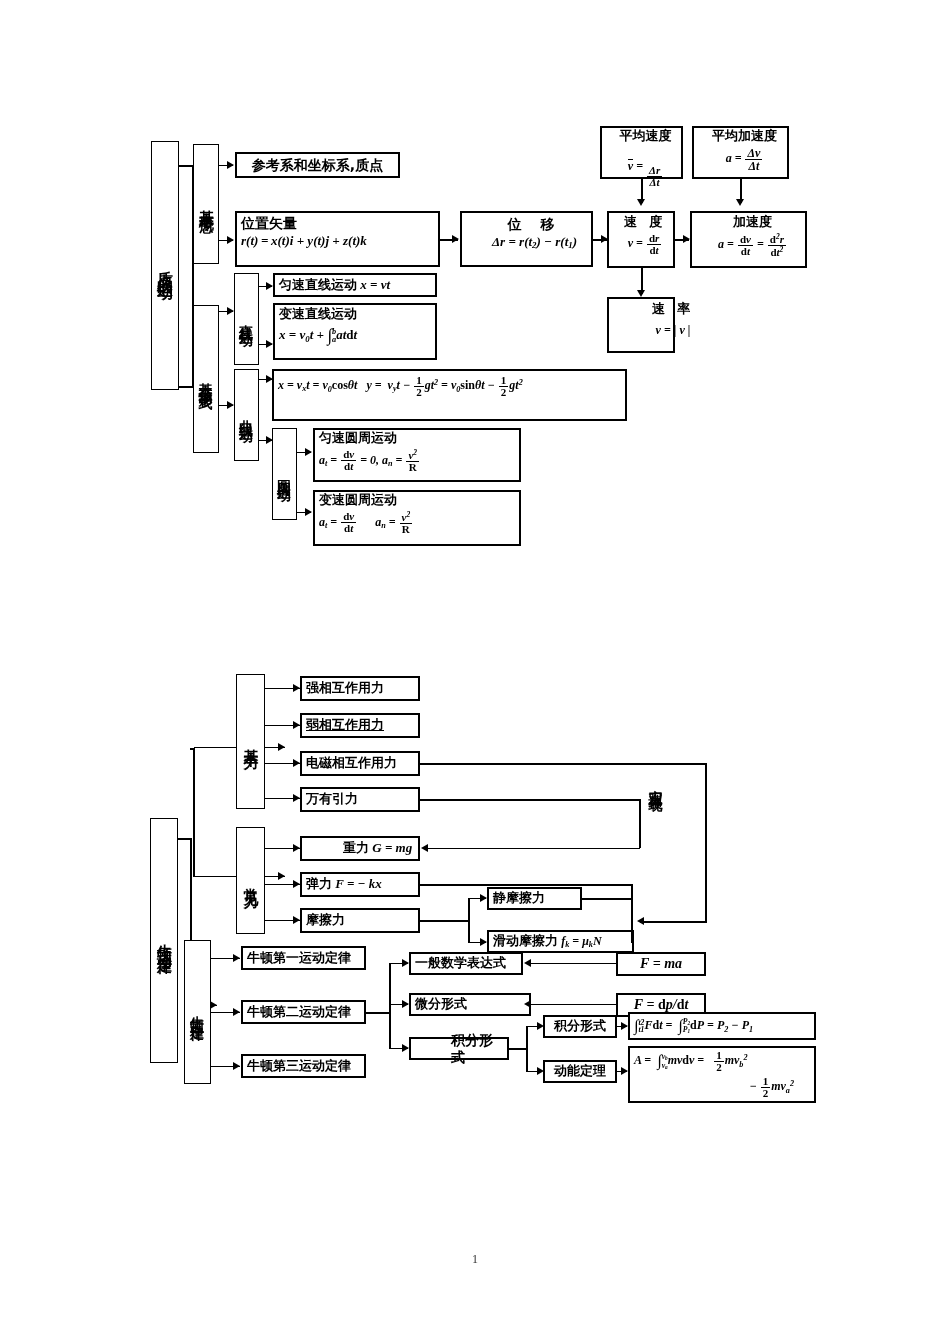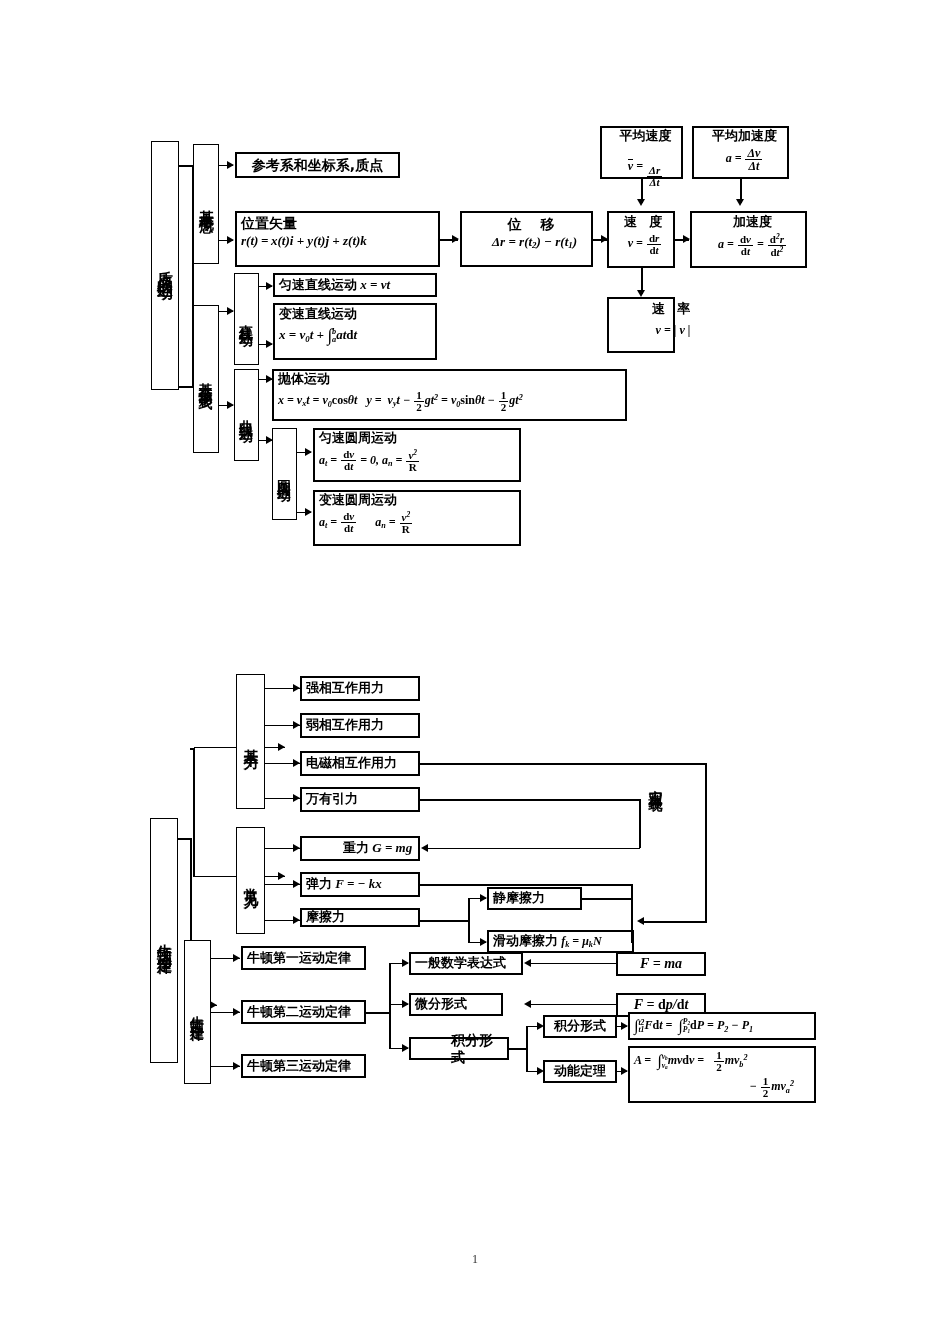--- a/index.html
+++ b/index.html
@@ -276,21 +276,20 @@
   <div class="hl thin" style="left:219px; top:405px; width:14px;"></div>
   <div class="arr-r" style="left:227px; top:401px;"></div>
   <div class="vbox" style="left:234px; top:369px; width:25px; height:92px;">
     <div class="vtxt" style="font-size:14px;">曲线运动</div>
   </div>
 
   <div class="hl thin" style="left:259px; top:379px; width:13px;"></div>
   <div class="arr-r" style="left:266px; top:375px;"></div>
   <div class="box thick" style="left:272px; top:369px; width:355px; height:52px; display:block;">
     <div class="boxinner lt" style="padding-top:1px;">
-      <span class="ln1 cn" style="font-size:13px;">抛体运动</span>
       <span class="ln2 formula" style="font-size:12px;">
         <i>x</i> = <i>v<sub>x</sub>t</i> = <i>v</i><sub>0</sub><span class="upr">cos</span><i>θt</i>&nbsp;&nbsp;
         <i>y</i> = &nbsp;<i>v<sub>y</sub>t</i> −
         <span class="frac" style="font-size:11px;"><span class="num"><span class="upr">1</span></span><span class="den"><span class="upr">2</span></span></span><i>gt</i><sup>2</sup>
         = <i>v</i><sub>0</sub><span class="upr">sin</span><i>θt</i> −
         <span class="frac" style="font-size:11px;"><span class="num"><span class="upr">1</span></span><span class="den"><span class="upr">2</span></span></span><i>gt</i><sup>2</sup>
       </span>
     </div>
   </div>
 
@@ -354,21 +353,21 @@
   </div>
 
   <div class="hl thin" style="left:265px; top:688px; width:35px;"></div>
   <div class="arr-r" style="left:293px; top:684px;"></div>
   <div class="box thick" style="left:300px; top:676px; width:120px; height:25px;">
     <div class="boxinner lt cn" style="font-size:13px;">强相互作用力</div>
   </div>
 
   <div class="hl thin" style="left:265px; top:725px; width:35px;"></div>
   <div class="arr-r" style="left:293px; top:721px;"></div>
-  <div class="box thick" style="left:300px; top:713px; width:120px; height:25px;">
+  <div class="box thick" style="left:300px; top:713px; width:120px; height:25px;text-decoration:underline;">
     <div class="boxinner lt cn" style="font-size:13px;">弱相互作用力</div>
   </div>
 
   <div class="hl thin" style="left:265px; top:763px; width:35px;"></div>
   <div class="arr-r" style="left:293px; top:759px;"></div>
   <div class="box thick" style="left:300px; top:751px; width:120px; height:25px;">
     <div class="boxinner lt cn" style="font-size:13px;">电磁相互作用力</div>
   </div>
 
   <div class="hl thin" style="left:265px; top:798px; width:35px;"></div>
@@ -390,21 +389,21 @@
   <div class="arr-r" style="left:293px; top:880px;"></div>
   <div class="box thick" style="left:300px; top:872px; width:120px; height:25px;">
     <div class="boxinner lt" style="font-size:13px;">
       <span class="cn">弹力</span>
       <span class="formula"> <i>F</i> = − <i>kx</i></span>
     </div>
   </div>
 
   <div class="hl thin" style="left:265px; top:920px; width:35px;"></div>
   <div class="arr-r" style="left:293px; top:916px;"></div>
-  <div class="box thick" style="left:300px; top:908px; width:120px; height:19px;">
+  <div class="box thick" style="left:300px; top:908px; width:120px; height:25px;">
     <div class="boxinner lt cn" style="font-size:13px;">摩擦力</div>
   </div>
 
   <div class="hl" style="left:420px; top:920px; width:49px;"></div>
   <div class="vl" style="left:468px; top:898px; height:45px;"></div>
   <div class="hl thin" style="left:468px; top:898px; width:18px;"></div>
   <div class="arr-r" style="left:480px; top:894px;"></div>
   <div class="hl thin" style="left:468px; top:942px; width:18px;"></div>
   <div class="arr-r" style="left:480px; top:938px;"></div>
 
@@ -464,21 +463,21 @@
   <div class="hl thin" style="left:389px; top:963px; width:19px;"></div>
   <div class="arr-r" style="left:402px; top:959px;"></div>
   <div class="hl thin" style="left:389px; top:1004px; width:19px;"></div>
   <div class="arr-r" style="left:402px; top:1000px;"></div>
   <div class="hl thin" style="left:389px; top:1048px; width:19px;"></div>
   <div class="arr-r" style="left:402px; top:1044px;"></div>
 
   <div class="box thick" style="left:409px; top:952px; width:114px; height:23px;">
     <div class="boxinner lt cn" style="font-size:13px;">一般数学表达式</div>
   </div>
-  <div class="box thick" style="left:409px; top:993px; width:94px; height:23px;">
+  <div class="box thick" style="left:409px; top:993px; width:122px; height:23px;">
     <div class="boxinner lt cn" style="font-size:13px;">微分形式</div>
   </div>
   <div class="box thick" style="left:409px; top:1037px; width:100px; height:23px;">
     <div class="boxinner lt cn" style="font-size:14px;padding-left:40px;">积分形式</div>
   </div>
 
   <div class="hl thin" style="left:530px; top:963px; width:86px;"></div>
   <div class="arr-l" style="left:524px; top:959px;"></div>
   <div class="box thick" style="left:616px; top:952px; width:90px; height:24px;">
     <div class="boxinner ctr formula" style="font-size:14px;">

